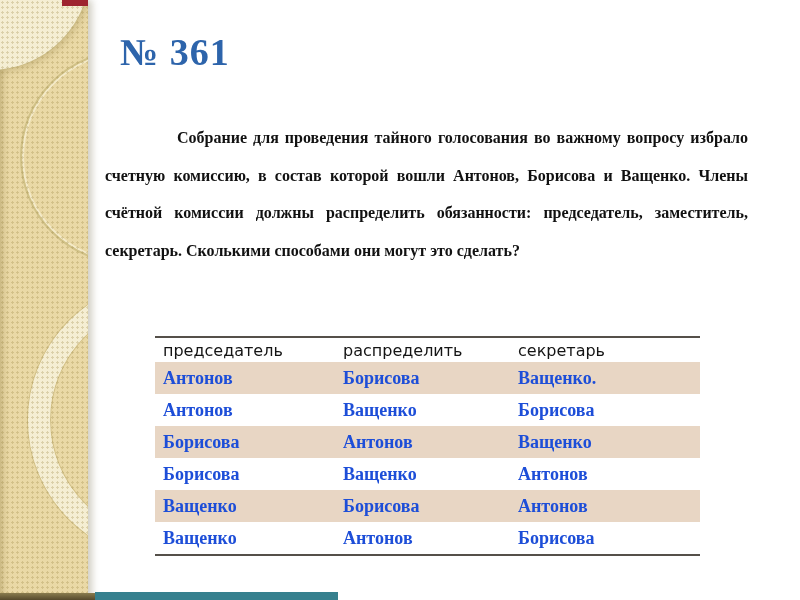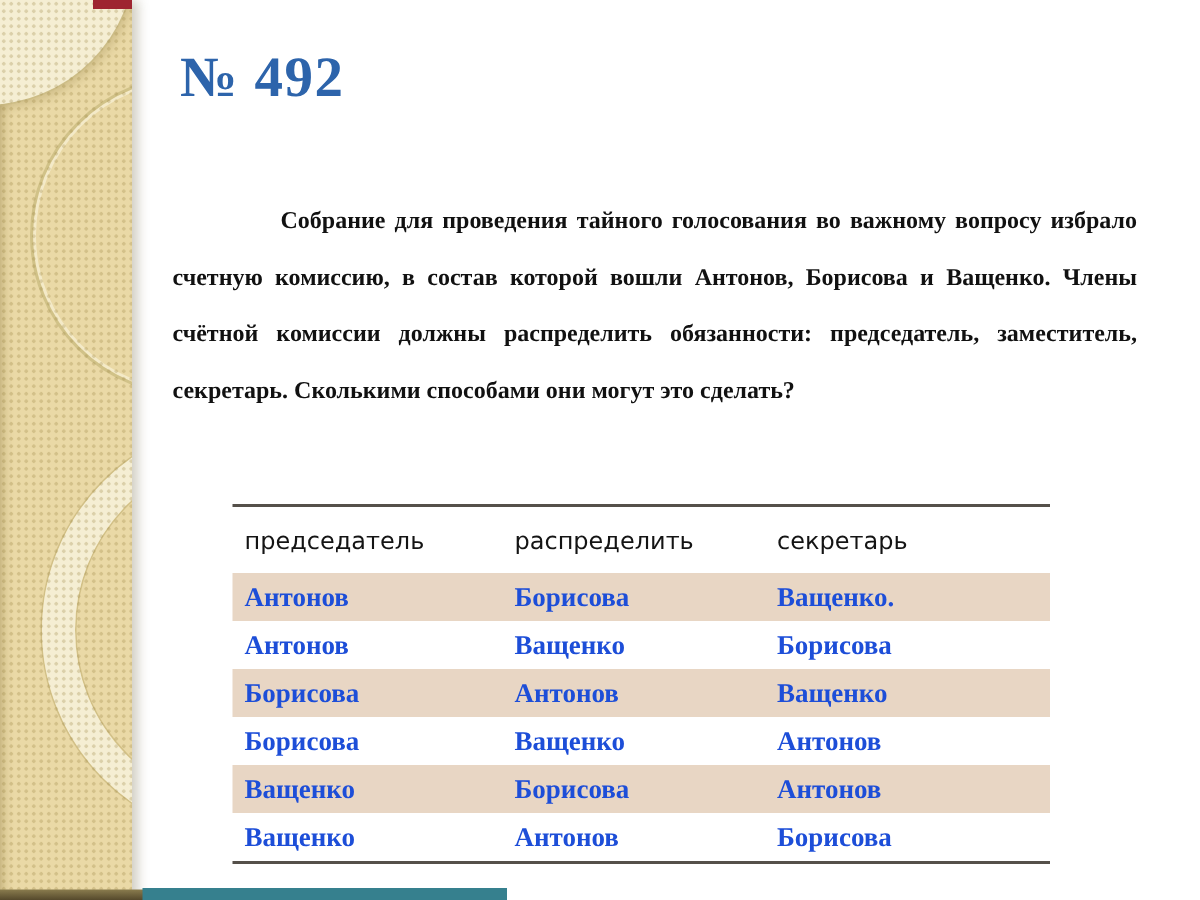--- a/index.html
+++ b/index.html
@@ -57,37 +57,37 @@
   .title{
     position:absolute;left:120px;top:30px;margin:0;
     font-family:"Liberation Serif", serif;
     font-weight:bold;
     font-size:38px;
     letter-spacing:1px;
     color:var(--title-blue,#2d64ab);
   }
   
   .problem{
-    position:absolute;left:105px;top:119px;width:643px;margin:10px;
+    position:absolute;left:105px;top:119px;width:643px;margin:0;
     font-family:"Liberation Serif", serif;
     font-weight:bold;
     font-size:16px;
     line-height:37.5px;
     color:#111111;
     text-align:justify;
     text-indent:72px;
   }
   
   .ptable{
     position:absolute;left:155px;top:336px;width:545px;
     border-top:2px solid var(--border-dark,#55504a);
     border-bottom:2px solid var(--border-dark,#55504a);
   }
   .trow{display:flex;align-items:center;}
-  .thead-row{height:44px;background:#ffffff;}
+  .thead-row{height:24px;background:#ffffff;}
   .thead-row .cell{
     font-family:"DejaVu Sans","Liberation Sans",sans-serif;
     font-weight:400;
     font-size:16px;
     color:#141414;
   }
   .body-row{height:32px;}
   .body-row .cell{
     font-family:"Liberation Serif",serif;
     font-weight:bold;
@@ -109,21 +109,21 @@
     <div class="light-disc"></div>
     <div class="thin-circle"></div>
     <div class="ring"></div>
     <div class="dots"></div>
   </div>
 
   <div class="red-accent"></div>
   <div class="sidebar-bottom-edge"></div>
   <div class="teal-accent"></div>
 
-  <h1 class="title">№ 492</h1>
+  <h1 class="title">№ 361</h1>
 
   <p class="problem">Собрание для проведения тайного голосования во важному вопросу избрало счетную комиссию, в состав которой вошли Антонов, Борисова и Ващенко. Члены счётной комиссии должны распределить обязанности: председатель, заместитель, секретарь. Сколькими способами они могут это сделать?</p>
 
   <div class="ptable">
     <div class="trow thead-row">
         <div class="cell">председатель</div>
         <div class="cell">распределить</div>
         <div class="cell">секретарь</div>
       </div>
     <div>

